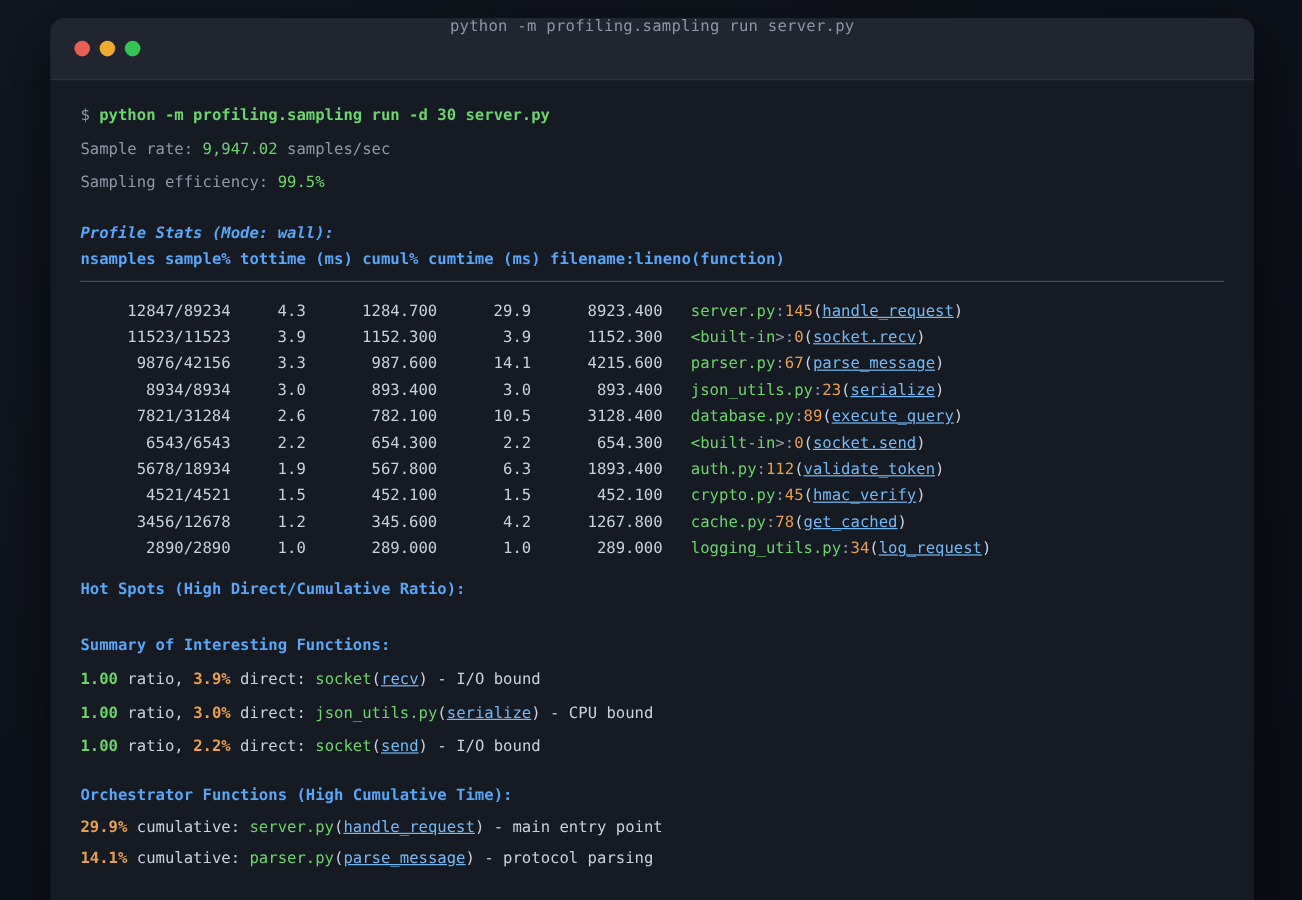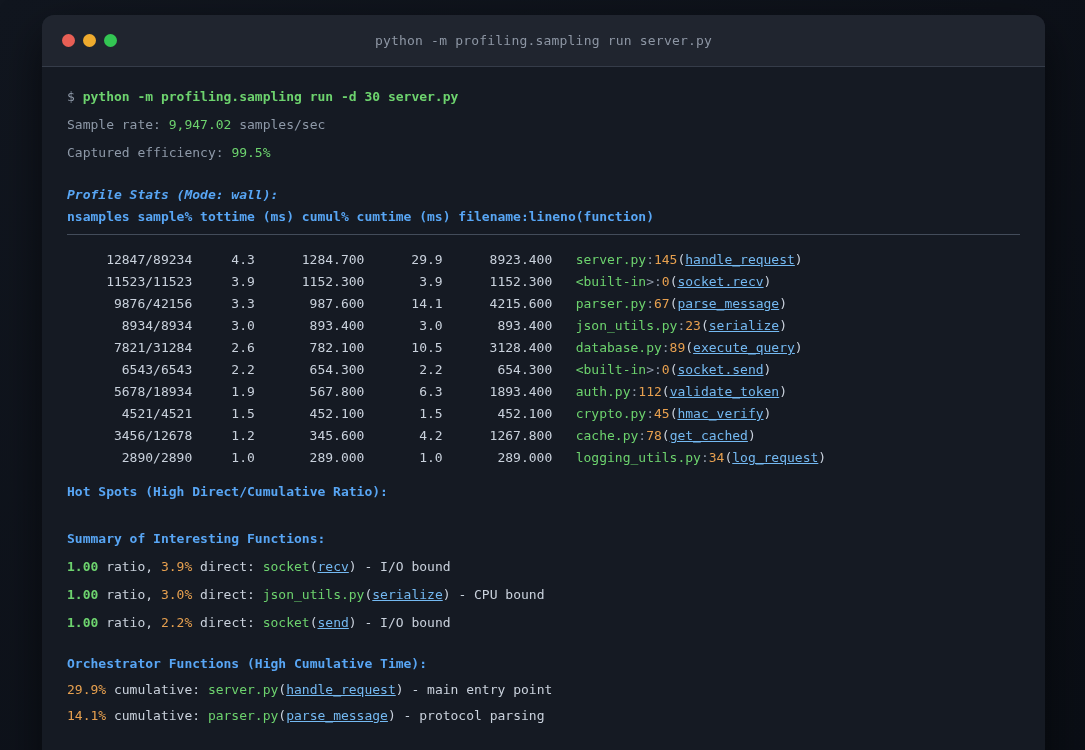--- a/index.html
+++ b/index.html
@@ -11,40 +11,40 @@
   .window{
     position:absolute;left:42px;top:15px;width:1003px;height:770px;
     background:var(--window-bg,#151a23);
     border-radius:12px;
     box-shadow:0 18px 45px rgba(0,0,0,.55);
   }
   .titlebar{
     height:51px;background:var(--titlebar-bg,#20252f);
     border-bottom:1px solid var(--titlebar-border,#353c49);
     border-radius:12px 12px 0 0;
-    display:flex;align-items:center;position:relative;
+    display:flex;align-items:flex-start;position:relative;
   }
   .lights{position:absolute;left:20px;top:0;height:100%;display:flex;align-items:center;gap:8px;}
   .light{width:13px;height:13px;border-radius:50%;display:inline-block;cursor:pointer;}
   .light.red{background:var(--light-red,#e85f55);}
   .light.yellow{background:var(--light-yellow,#efab2e);}
   .light.green{background:var(--light-green,#33c653);}
   .titletext{flex:1;text-align:center;color:var(--title,#8d96a4);font-size:13px;letter-spacing:.2px;}
   .content{padding:19px 25px 30px;}
   .line{font-size:13px;line-height:22px;white-space:pre;color:var(--bright,#c9d1dc);}
   .tdivider{border-top:1px solid var(--divider,#434c5a);margin:6px 0 14px 0;height:0;}
   
   .muted{color:var(--muted,#8e99a8);}
   .bright{color:var(--bright,#c9d1dc);}
   .green{color:var(--green,#6dd36e);}
   .greenb{color:var(--green,#6dd36e);font-weight:bold;}
   .blue{color:var(--blue-fn,#74b9f2);text-decoration:underline;}
   .blueb{color:var(--blue-h,#58a6f5);font-weight:bold;}
   .orange{color:var(--orange,#e7a04f);}
-  .orangeb{color:var(--orange,#e7a04f);font-weight:normal;}
+  .orangeb{color:var(--orange,#e7a04f);font-weight:bold;}
   
   .c{display:inline-block;text-align:right;}
   .c-ns{width:16ch;}
   .c-sp{width:8ch;}
   .c-tt{width:14ch;}
   .c-cu{width:10ch;}
   .c-ct{width:14ch;}
   .c-gap{width:3ch;}
   
   [data-name="captured-line"]{margin-top:16px;}
@@ -64,21 +64,21 @@
     <div class="lights" data-name="traffic-lights">
       <span class="light red" data-name="close-button"></span>
       <span class="light yellow" data-name="minimize-button"></span>
       <span class="light green" data-name="zoom-button"></span>
     </div>
     <div class="titletext" data-name="window-title">python -m profiling.sampling run server.py</div>
   </div>
   <div class="content" data-name="terminal-output">
       <div data-name="command-line" class="line"><span class="muted" data-name="command-line-seg-0">$ </span><span class="greenb" data-name="command-line-seg-1">python -m profiling.sampling run -d 30 server.py</span></div>
       <div data-name="sample-rate-line" class="line"><span class="muted" data-name="sample-rate-line-seg-0">Sample rate: </span><span class="green" data-name="sample-rate-line-seg-1">9,947.02</span><span class="muted" data-name="sample-rate-line-seg-2"> samples/sec</span></div>
-      <div data-name="efficiency-line" class="line"><span class="muted" data-name="efficiency-line-seg-0">Captured efficiency: </span><span class="green" data-name="efficiency-line-seg-1">99.5%</span></div>
+      <div data-name="efficiency-line" class="line"><span class="muted" data-name="efficiency-line-seg-0">Sampling efficiency: </span><span class="green" data-name="efficiency-line-seg-1">99.5%</span></div>
       <div data-name="profile-stats-heading" class="line"><span class="blueb" data-name="profile-stats-heading-seg-0">Profile Stats (Mode: wall):</span></div>
       <div data-name="stats-table-header" class="line"><span class="blueb" data-name="stats-table-header-seg-0">nsamples sample% tottime (ms) cumul% cumtime (ms) filename:lineno(function)</span></div>
       <div data-name="stats-table-divider" class="tdivider"></div>
       <div data-name="stats-row" class="line"><span class="c c-ns bright" data-name="nsamples-value">12847/89234</span><span class="c c-sp bright" data-name="sample-pct-value">4.3</span><span class="c c-tt bright" data-name="tottime-value">1284.700</span><span class="c c-cu bright" data-name="cumul-pct-value">29.9</span><span class="c c-ct bright" data-name="cumtime-value">8923.400</span><span class="c c-gap" data-name="column-gap"></span><span class="green" data-name="file-name">server.py</span><span class="muted" data-name="separator">:</span><span class="orange" data-name="line-number">145</span><span class="bright" data-name="open-paren">(</span><span class="blue" data-name="function-name">handle_request</span><span class="bright" data-name="close-paren">)</span></div>
       <div data-name="stats-row" class="line"><span class="c c-ns bright" data-name="nsamples-value">11523/11523</span><span class="c c-sp bright" data-name="sample-pct-value">3.9</span><span class="c c-tt bright" data-name="tottime-value">1152.300</span><span class="c c-cu bright" data-name="cumul-pct-value">3.9</span><span class="c c-ct bright" data-name="cumtime-value">1152.300</span><span class="c c-gap" data-name="column-gap"></span><span class="green" data-name="file-name">&lt;built-in</span><span class="muted" data-name="separator">&gt;:</span><span class="orange" data-name="line-number">0</span><span class="bright" data-name="open-paren">(</span><span class="blue" data-name="function-name">socket.recv</span><span class="bright" data-name="close-paren">)</span></div>
       <div data-name="stats-row" class="line"><span class="c c-ns bright" data-name="nsamples-value">9876/42156</span><span class="c c-sp bright" data-name="sample-pct-value">3.3</span><span class="c c-tt bright" data-name="tottime-value">987.600</span><span class="c c-cu bright" data-name="cumul-pct-value">14.1</span><span class="c c-ct bright" data-name="cumtime-value">4215.600</span><span class="c c-gap" data-name="column-gap"></span><span class="green" data-name="file-name">parser.py</span><span class="muted" data-name="separator">:</span><span class="orange" data-name="line-number">67</span><span class="bright" data-name="open-paren">(</span><span class="blue" data-name="function-name">parse_message</span><span class="bright" data-name="close-paren">)</span></div>
       <div data-name="stats-row" class="line"><span class="c c-ns bright" data-name="nsamples-value">8934/8934</span><span class="c c-sp bright" data-name="sample-pct-value">3.0</span><span class="c c-tt bright" data-name="tottime-value">893.400</span><span class="c c-cu bright" data-name="cumul-pct-value">3.0</span><span class="c c-ct bright" data-name="cumtime-value">893.400</span><span class="c c-gap" data-name="column-gap"></span><span class="green" data-name="file-name">json_utils.py</span><span class="muted" data-name="separator">:</span><span class="orange" data-name="line-number">23</span><span class="bright" data-name="open-paren">(</span><span class="blue" data-name="function-name">serialize</span><span class="bright" data-name="close-paren">)</span></div>
       <div data-name="stats-row" class="line"><span class="c c-ns bright" data-name="nsamples-value">7821/31284</span><span class="c c-sp bright" data-name="sample-pct-value">2.6</span><span class="c c-tt bright" data-name="tottime-value">782.100</span><span class="c c-cu bright" data-name="cumul-pct-value">10.5</span><span class="c c-ct bright" data-name="cumtime-value">3128.400</span><span class="c c-gap" data-name="column-gap"></span><span class="green" data-name="file-name">database.py</span><span class="muted" data-name="separator">:</span><span class="orange" data-name="line-number">89</span><span class="bright" data-name="open-paren">(</span><span class="blue" data-name="function-name">execute_query</span><span class="bright" data-name="close-paren">)</span></div>
       <div data-name="stats-row" class="line"><span class="c c-ns bright" data-name="nsamples-value">6543/6543</span><span class="c c-sp bright" data-name="sample-pct-value">2.2</span><span class="c c-tt bright" data-name="tottime-value">654.300</span><span class="c c-cu bright" data-name="cumul-pct-value">2.2</span><span class="c c-ct bright" data-name="cumtime-value">654.300</span><span class="c c-gap" data-name="column-gap"></span><span class="green" data-name="file-name">&lt;built-in</span><span class="muted" data-name="separator">&gt;:</span><span class="orange" data-name="line-number">0</span><span class="bright" data-name="open-paren">(</span><span class="blue" data-name="function-name">socket.send</span><span class="bright" data-name="close-paren">)</span></div>
       <div data-name="stats-row" class="line"><span class="c c-ns bright" data-name="nsamples-value">5678/18934</span><span class="c c-sp bright" data-name="sample-pct-value">1.9</span><span class="c c-tt bright" data-name="tottime-value">567.800</span><span class="c c-cu bright" data-name="cumul-pct-value">6.3</span><span class="c c-ct bright" data-name="cumtime-value">1893.400</span><span class="c c-gap" data-name="column-gap"></span><span class="green" data-name="file-name">auth.py</span><span class="muted" data-name="separator">:</span><span class="orange" data-name="line-number">112</span><span class="bright" data-name="open-paren">(</span><span class="blue" data-name="function-name">validate_token</span><span class="bright" data-name="close-paren">)</span></div>

